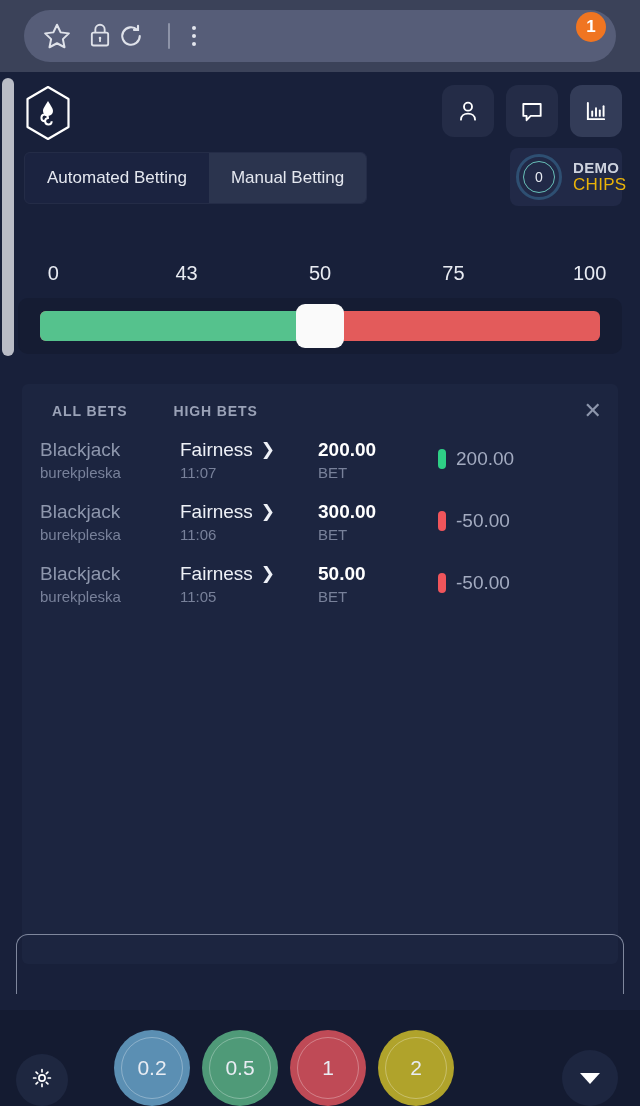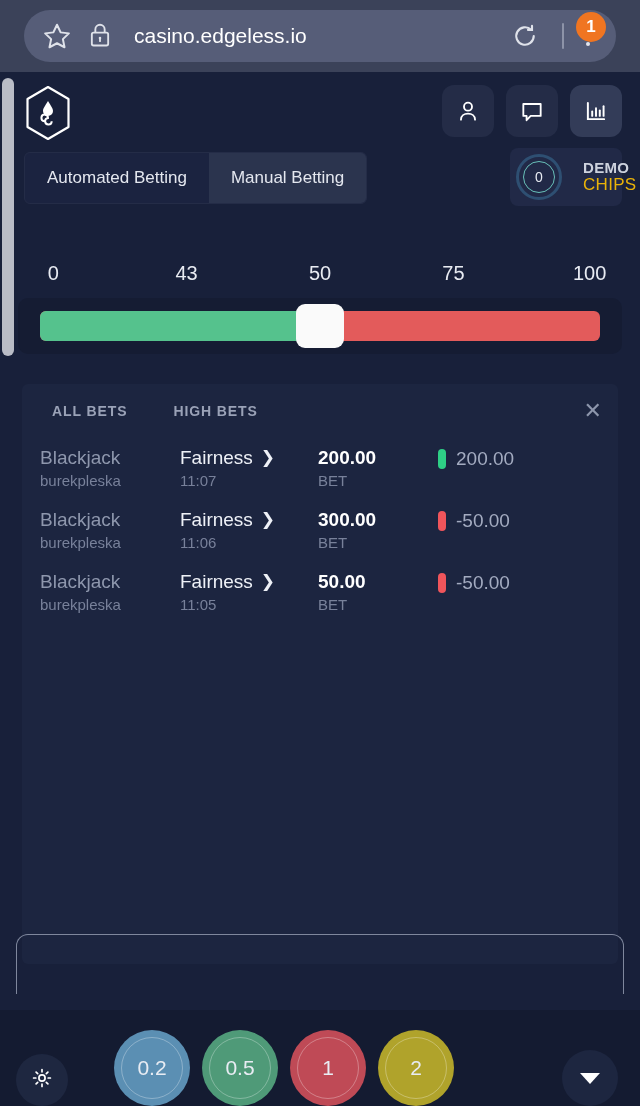--- a/index.html
+++ b/index.html
@@ -88,21 +88,21 @@
   #demo-ring {
     width: 46px; height: 46px; border-radius: 50%;
     border: 3px solid #2e4f72; display: flex; align-items: center; justify-content: center;
     flex: 0 0 auto;
   }
   #demo-ring-inner {
     width: 32px; height: 32px; border-radius: 50%;
     border: 1.5px solid #68c0b9; display:flex; align-items:center; justify-content:center;
     color: #e9ecf3; font-size: 14px;
   }
-  #demo-label { margin-left: 21px; line-height: 1.05; }
+  #demo-label { margin-left: 11px; line-height: 1.05; }
   #demo-label .l1 { color: #cdd2de; font-size: 15px; font-weight: bold; letter-spacing: .3px; }
   #demo-label .l2 { color: #eab308; font-size: 17px; letter-spacing: .3px; }
 
   
   #slider-wrap { position: absolute; left: 0; top: 190px; width: 640px; }
   #slider-ticks {
     position: relative; height: 36px; margin: 0 30px;
   }
   #slider-ticks span {
     position: absolute; top: 0; color: #e8ebf2; font-size: 20px; transform: translateX(-50%);
@@ -139,21 +139,21 @@
   #bets-close {
     margin-left: auto; color: #8d96ac; font-size: 22px; line-height: 1;
   }
   .bet-row {
     display: flex; align-items: flex-start; height: 62px; padding: 0 18px;
   }
   .col-game { width: 140px; }
   .col-fair { width: 138px; }
   .col-bet  { width: 120px; }
   .col-res  { flex: 1 1 auto; display: flex; align-items: center; padding-top: 10px; }
-  .t-main { font-size: 19px; line-height: 24px; margin-top: 8px; }
+  .t-main { font-size: 19px; line-height: 24px; }
   .t-sub  { font-size: 15px; line-height: 22px; color: #78819a; }
   .game-name { color: #8e97ad; }
   .fair-link { color: #eef1f7; display: flex; align-items: center; gap: 8px; }
   .fair-link .chev { font-size: 17px; color: #eef1f7; }
   .bet-amt { color: #ffffff; font-weight: bold; }
   .pill { width: 8px; height: 20px; border-radius: 4px; flex: 0 0 auto; margin-right: 10px; }
   .pill.win  { background: #2ecf86; }
   .pill.loss { background: #f0555b; }
   .res-val { font-size: 19px; color: #a3abc0; }
 
@@ -207,21 +207,20 @@
         </svg>
     </span>
     <span class="chrome-icon" style="margin-left:14px;">
       <svg viewBox="0 0 24 24" width="28" height="28" fill="none" stroke="#dfe2ea" stroke-width="1.6">
         <rect x="5" y="10" width="14" height="11" rx="1.5"></rect>
         <path d="M8 10V7.2A4 4 0 0 1 16 7.2V10"></path>
         <circle cx="12" cy="14.6" r="1.1" fill="#dfe2ea" stroke="none"></circle>
         <path d="M12 15.3v2" stroke-linecap="round"></path>
       </svg>
     </span>
-    <span id="url-text">casino.edgeless.io</span>
     <span class="chrome-icon" id="reload-icon">
       <svg viewBox="0 0 24 24" width="30" height="30" fill="none" stroke="#dfe2ea" stroke-width="1.7" stroke-linecap="round">
           <path d="M19 12a7 7 0 1 1-2.05-4.95"></path>
           <path d="M14.4 7.1h3.2V3.9"></path>
         </svg>
     </span>
     <span id="chrome-divider"></span>
     <span id="menu-dots">
         <i></i>
         <i></i>

